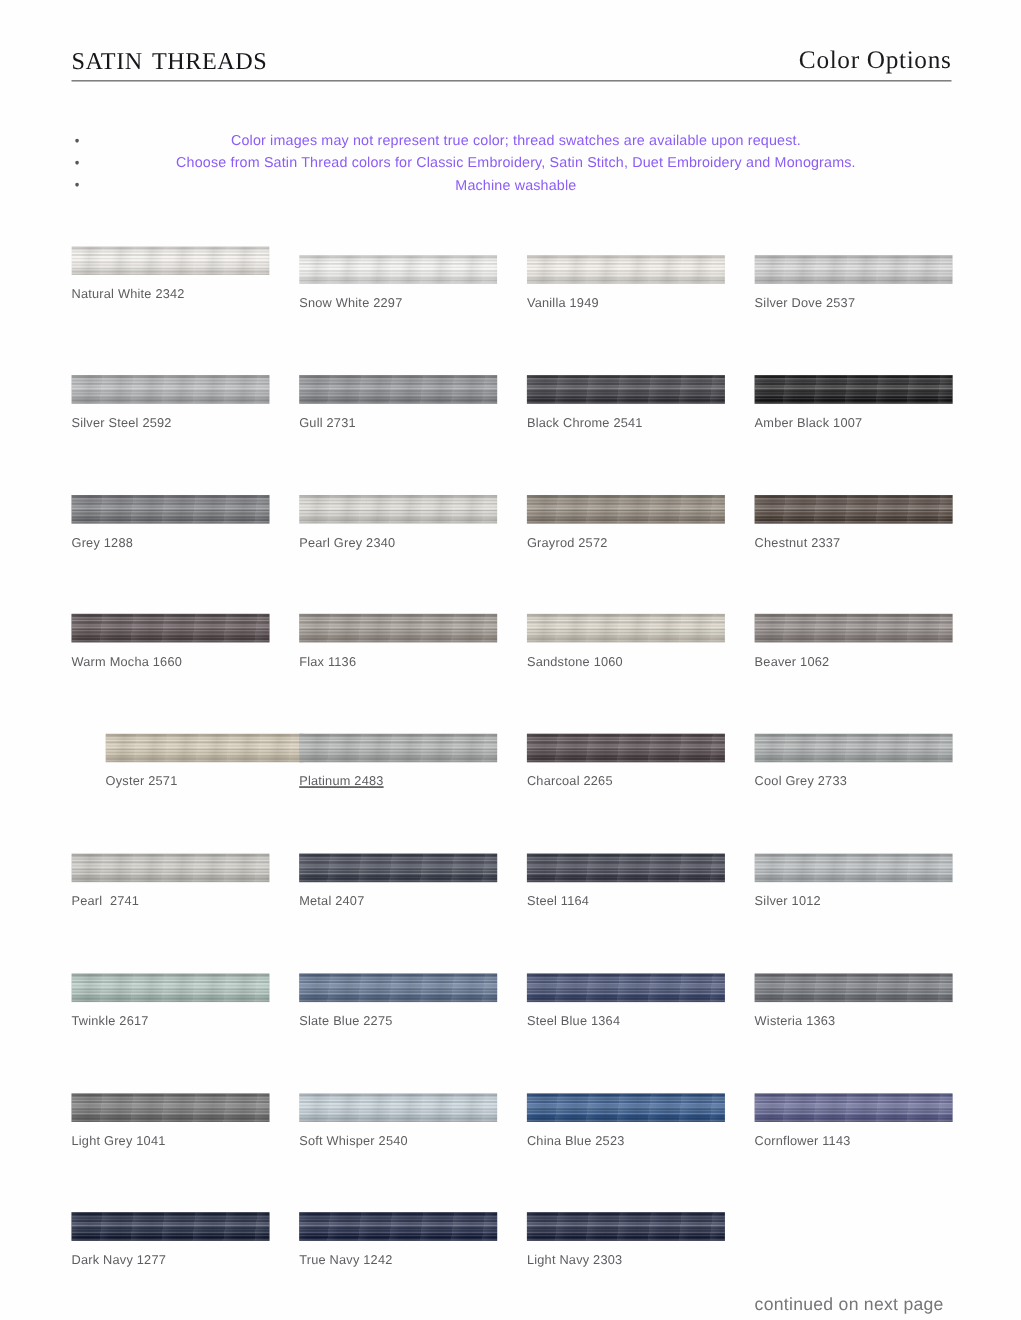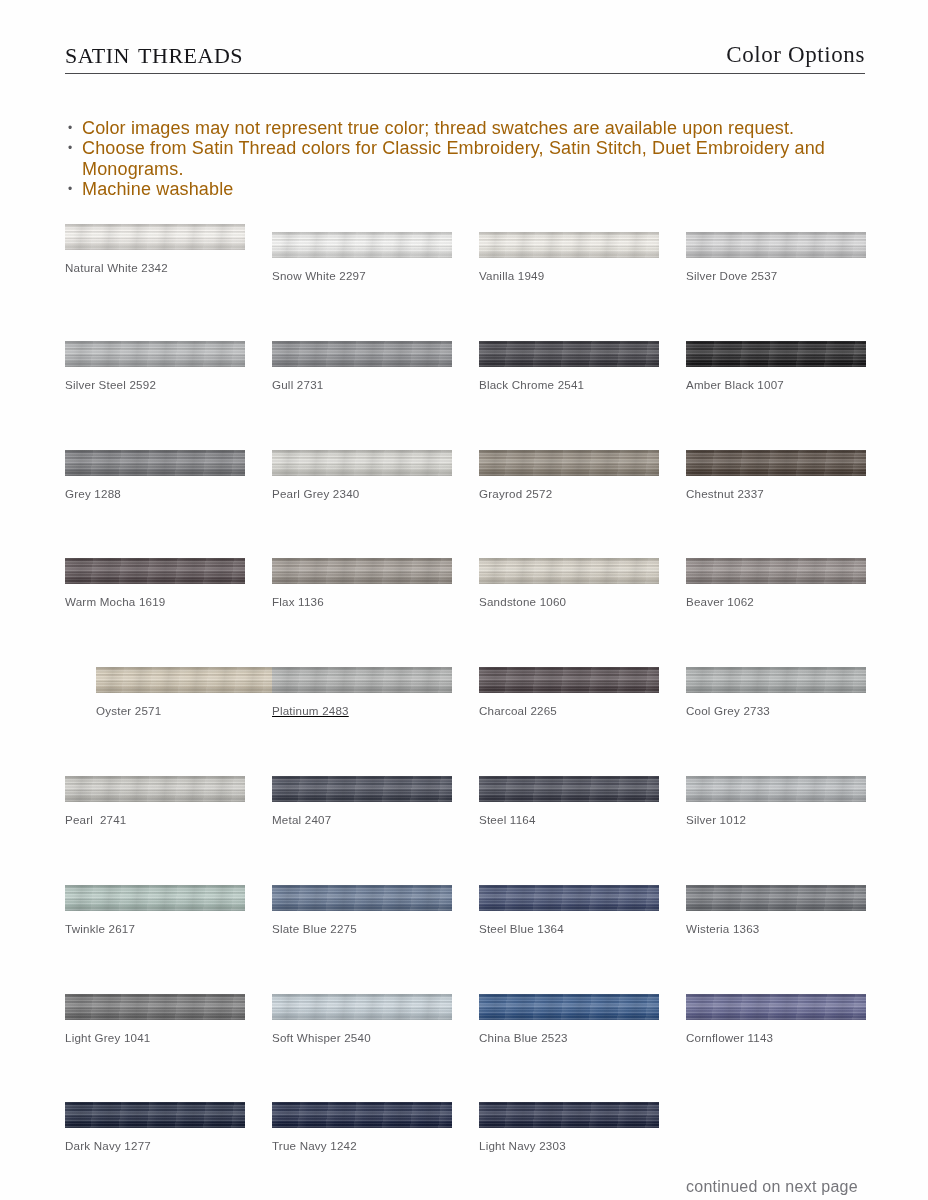--- a/index.html
+++ b/index.html
@@ -68,24 +68,25 @@
     left: 66px;
     top: 118px;
     width: 790px;
     list-style: none;
     margin: 0;
     padding: 0;
   }
   .bullets li {
     position: relative;
     padding-left: 16px;
-    font-size: 18px;
-    color: #a16207;
+    font-size: 13px;
+    color: #8b5cf6;
     line-height: 20.4px;
     letter-spacing: 0.15px;
+    text-align: center;
   }
   .bullets li::before {
     content: "•";
     position: absolute;
     left: 2px;
     top: -0.5px;
     font-size: 12px;
     color: #58585c;
   }
 
@@ -293,21 +294,21 @@
         </div>
         <div class="cell-label">Chestnut 2337</div>
       </div>
       <div class="cell" style="left: 65px; top: 558px;">
         <div class="swatch" style="background: rgb(83, 71, 74); width: 180px; height: 26px;">
           <div class="tex a"></div>
           <div class="tex b"></div>
           <div class="tex c"></div>
           <div class="tex d"></div>
         </div>
-        <div class="cell-label">Warm Mocha 1619</div>
+        <div class="cell-label">Warm Mocha 1660</div>
       </div>
       <div class="cell" style="left: 272px; top: 558px;">
         <div class="swatch" style="background: rgb(156, 148, 140); width: 180px; height: 26px;">
           <div class="tex a"></div>
           <div class="tex b"></div>
           <div class="tex c"></div>
           <div class="tex d"></div>
         </div>
         <div class="cell-label">Flax 1136</div>
       </div>

